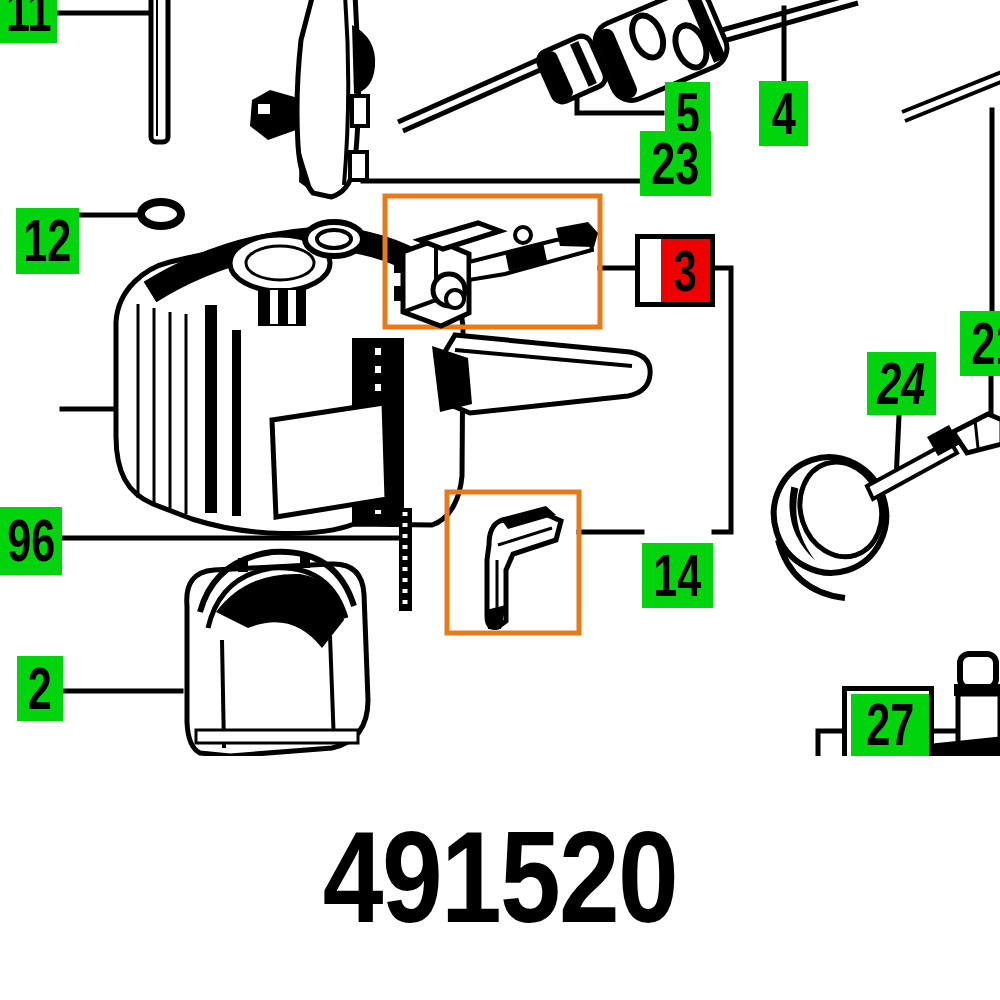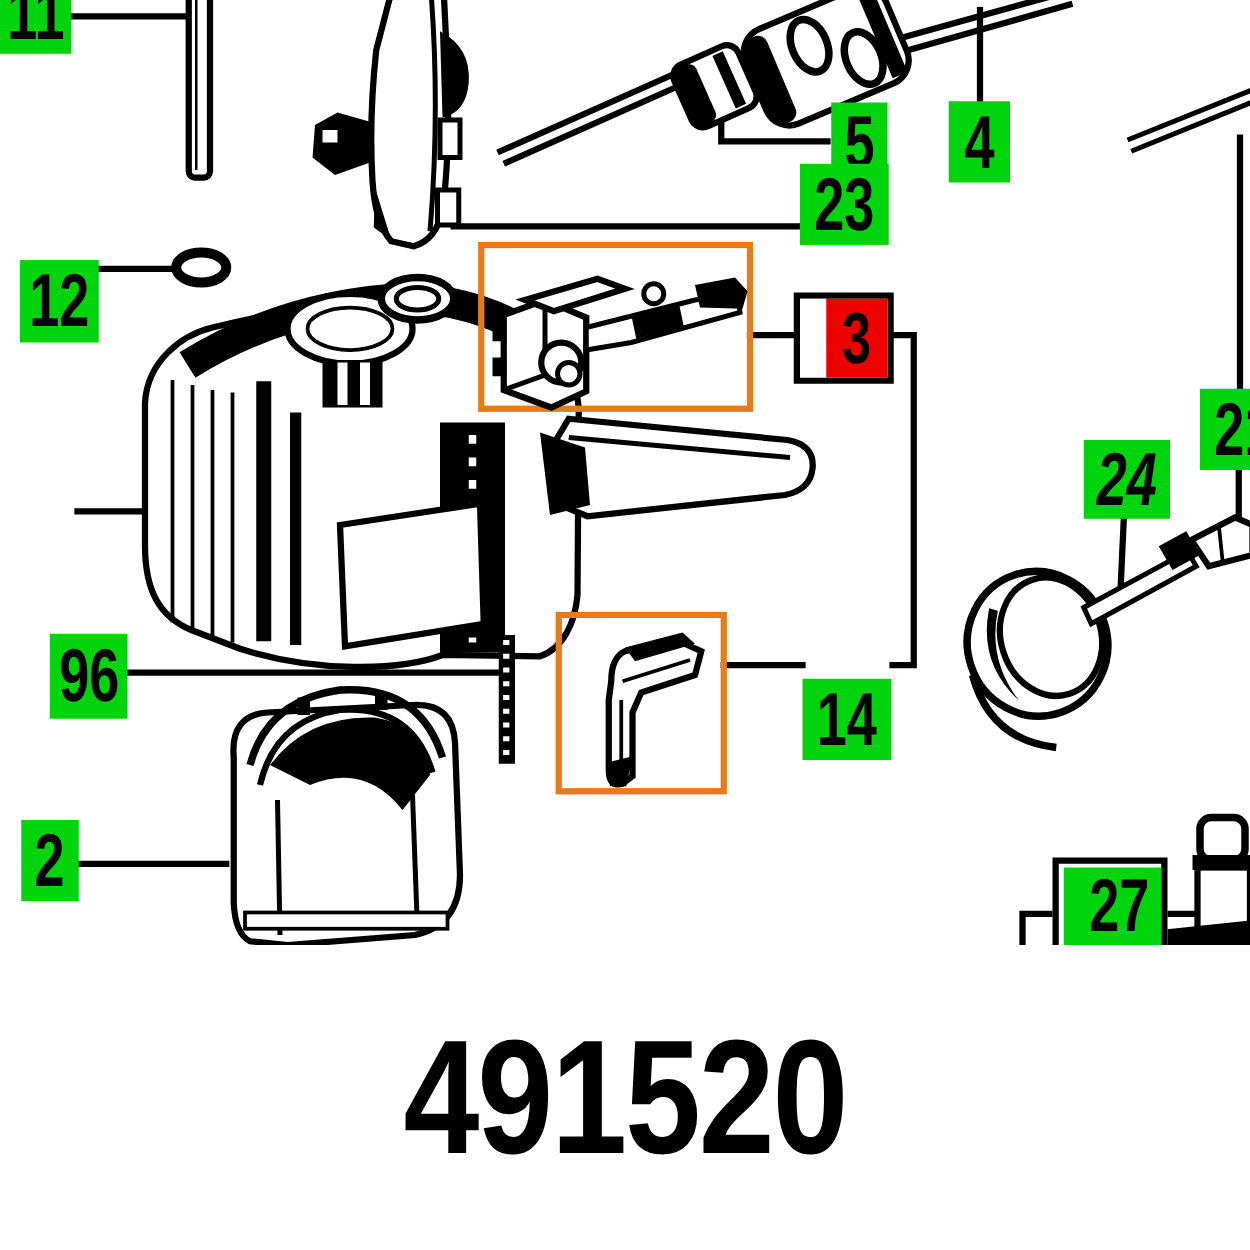--- a/index.html
+++ b/index.html
@@ -26,21 +26,21 @@
     flex:1;background:var(--selected-red,#ee0000);display:flex;
     align-items:center;justify-content:center;color:#000;
     font-weight:700;font-size:58px;line-height:1;
   }
   .c3r .lt{display:inline-block;transform:scaleX(0.72);}
   .c27frame{
     position:absolute;left:842px;top:686px;width:92px;height:92px;
     border:5px solid #000;box-sizing:border-box;background:#fff;
     padding:3px 0 0 4px;
   }
-  .c27frame .lbl{position:relative;width:78px;height:62px;justify-content:flex-end;}
+  .c27frame .lbl{position:relative;width:78px;height:62px;}
   .order-number{
     position:absolute;left:0;right:0;top:812px;text-align:center;
     font-weight:700;font-size:130px;line-height:1;color:#000;
     transform:scaleX(0.84);transform-origin:50% 50%;letter-spacing:-2px;
   }
 </style>
 </head>
 <body>
 
 <div class="diagram">
@@ -195,21 +195,21 @@
       <path d="M928,744 L1004,736 L1004,760 L928,760 Z" fill="#000"></path>
     </g>
   </svg>
 
   <div class="lbl" style="left:0;top:-22px;width:57px;height:65px;">
       <span class="lt">11</span>
     </div>
   <div class="lbl" style="left:16px;top:184px;width:63px;height:66px;margin-top:24px;">
       <span class="lt">12</span>
     </div>
-  <div class="lbl" style="left:0;top:507px;width:62px;height:68px;margin-left:40px;">
+  <div class="lbl" style="left:0;top:507px;width:62px;height:68px;">
       <span class="lt">96</span>
     </div>
   <div class="lbl" style="left:17px;top:656px;width:46px;height:65px;">
       <span class="lt">2</span>
     </div>
   <div class="lbl" style="left:665px;top:82px;width:45px;height:64px;">
       <span class="lt">5</span>
     </div>
   <div class="lbl" style="left:759px;top:81px;width:49px;height:65px;">
       <span class="lt">4</span>

